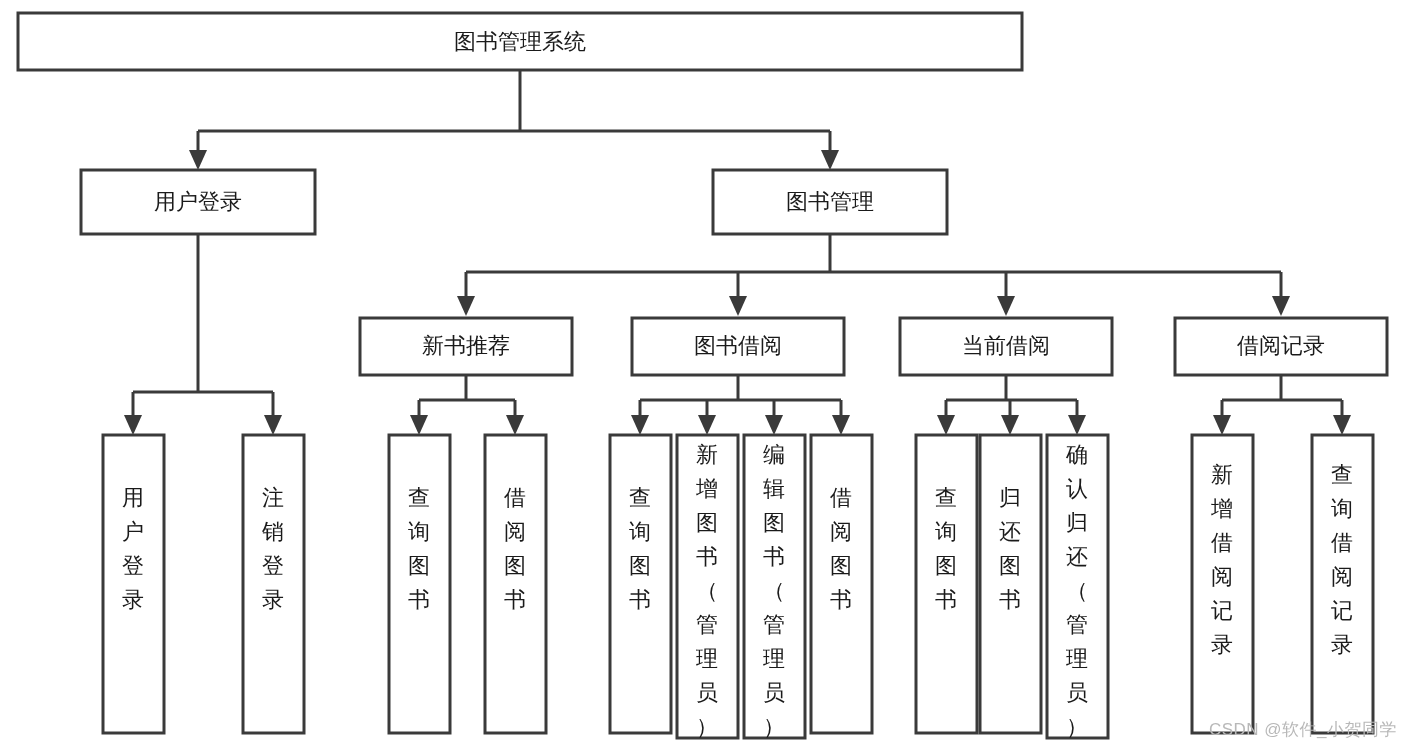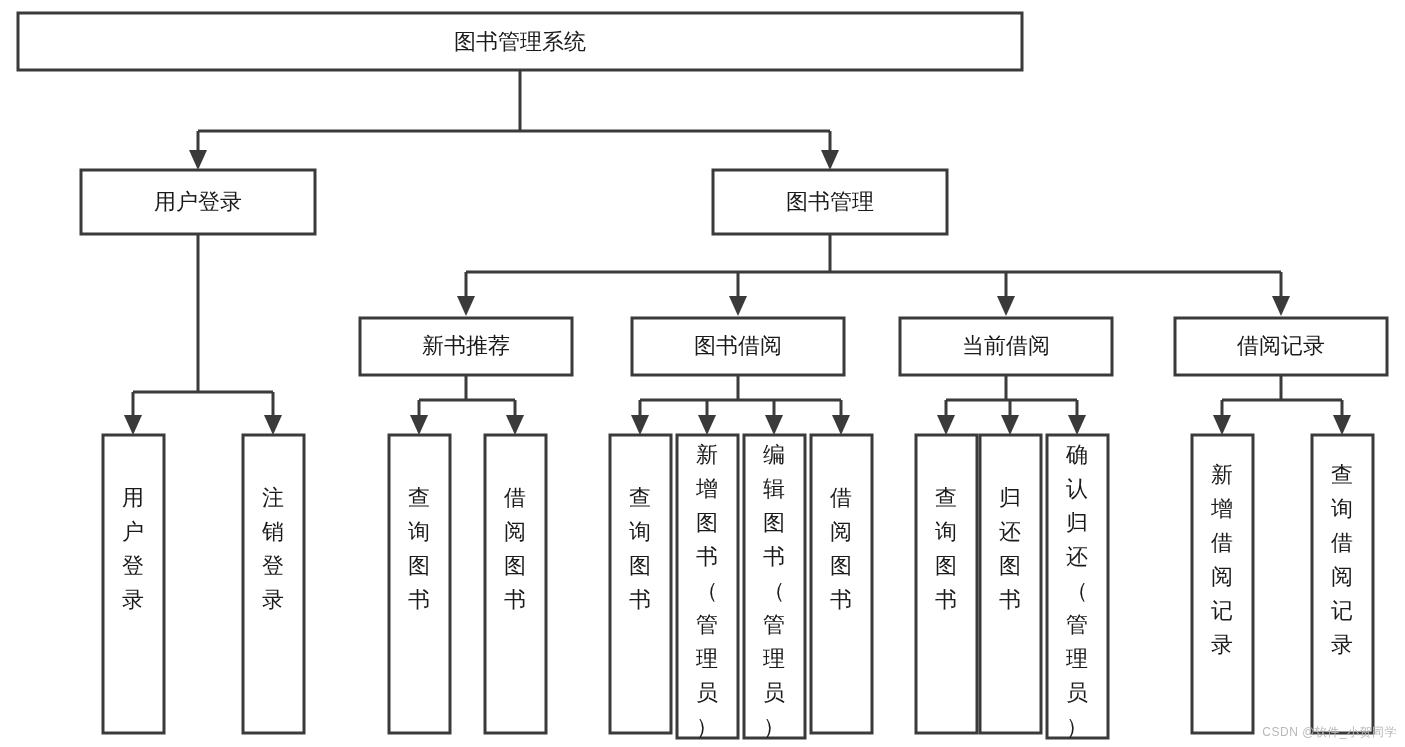--- a/index.html
+++ b/index.html
@@ -44,21 +44,21 @@
   }
   .arrow-head {
     fill: #3a3a3a;
     stroke: none;
   }
   .watermark {
     position: absolute;
     right: 8px;
     bottom: 6px;
     color: #b8b8b8;
-    font-size: 12px;
+    font-size: 17px;
     font-family: "Liberation Sans", "DejaVu Sans", sans-serif;
     white-space: nowrap;
     letter-spacing: 0.5px;
     pointer-events: none;
   }
 </style>
 </head>
 <body>
 
 <svg id="diagram" viewBox="0 0 1405 747" xmlns="http://www.w3.org/2000/svg">

